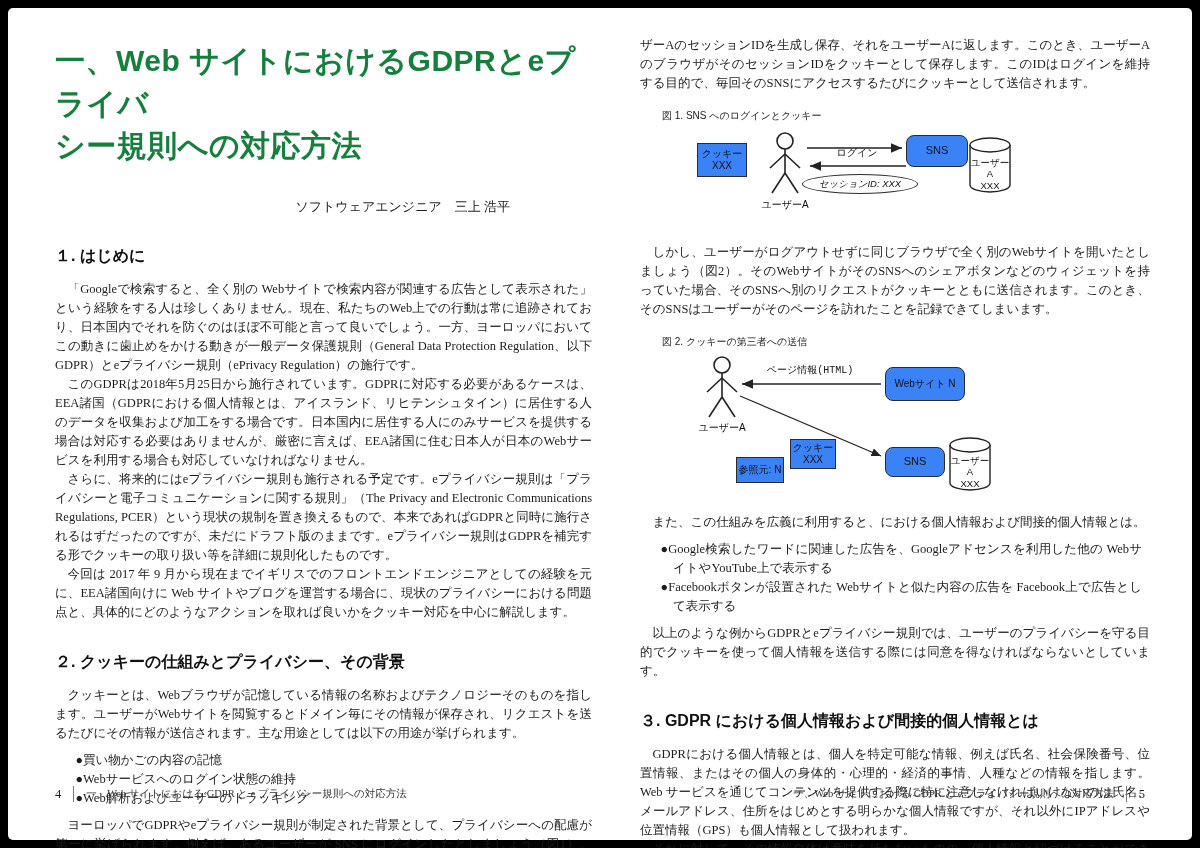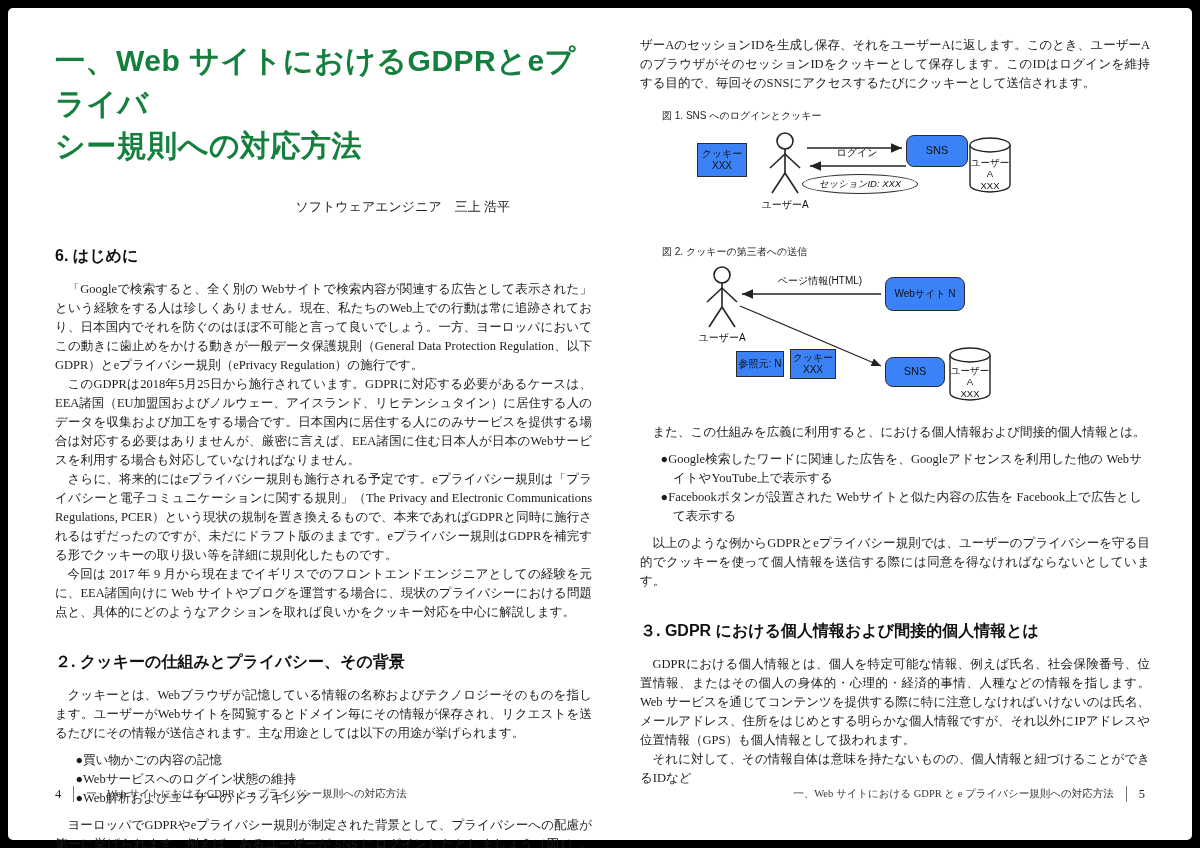--- a/index.html
+++ b/index.html
@@ -76,23 +76,23 @@
 
 <div class="spread">
 
   <div class="col-left">
     <div class="doc-title">
       <div>一、Web サイトにおけるGDPRとeプライバ</div>
       <div>シー規則への対応方法</div>
     </div>
     <div class="author">ソフトウェアエンジニア　三上 浩平</div>
 
-    <div class="sec-head">6. はじめに</div>
+    <div class="sec-head">１. はじめに</div>
     <p class="body-p">「Googleで検索すると、全く別の Webサイトで検索内容が関連する広告として表示された」という経験をする人は珍しくありません。現在、私たちのWeb上での行動は常に追跡されており、日本国内でそれを防ぐのはほぼ不可能と言って良いでしょう。一方、ヨーロッパにおいてこの動きに歯止めをかける動きが一般データ保護規則（General Data Protection Regulation、以下GDPR）とeプライバシー規則（ePrivacy Regulation）の施行です。</p>
-    <p class="body-p">このGDPRは2018年5月25日から施行されています。GDPRに対応する必要があるケースは、EEA諸国（EU加盟国およびノルウェー、アイスランド、リヒテンシュタイン）に居住する人のデータを収集および加工をする場合です。日本国内に居住する人にのみサービスを提供する場合は対応する必要はありませんが、厳密に言えば、EEA諸国に住む日本人が日本のWebサービスを利用する場合も対応していなければなりません。</p>
+    <p class="body-p">このGDPRは2018年5月25日から施行されています。GDPRに対応する必要があるケースは、EEA諸国（GDPRにおける個人情報とは、アイスランド、リヒテンシュタイン）に居住する人のデータを収集および加工をする場合です。日本国内に居住する人にのみサービスを提供する場合は対応する必要はありませんが、厳密に言えば、EEA諸国に住む日本人が日本のWebサービスを利用する場合も対応していなければなりません。</p>
     <p class="body-p">さらに、将来的にはeプライバシー規則も施行される予定です。eプライバシー規則は「プライバシーと電子コミュニケーションに関する規則」（The Privacy and Electronic Communications Regulations, PCER）という現状の規制を置き換えるもので、本来であればGDPRと同時に施行されるはずだったのですが、未だにドラフト版のままです。eプライバシー規則はGDPRを補完する形でクッキーの取り扱い等を詳細に規則化したものです。</p>
     <p class="body-p">今回は 2017 年 9 月から現在までイギリスでのフロントエンドエンジニアとしての経験を元に、EEA諸国向けに Web サイトやブログを運営する場合に、現状のプライバシーにおける問題点と、具体的にどのようなアクションを取れば良いかをクッキー対応を中心に解説します。</p>
 
     <div class="sec-head">２. クッキーの仕組みとプライバシー、その背景</div>
     <p class="body-p">クッキーとは、Webブラウザが記憶している情報の名称およびテクノロジーそのものを指します。ユーザーがWebサイトを閲覧するとドメイン毎にその情報が保存され、リクエストを送るたびにその情報が送信されます。主な用途としては以下の用途が挙げられます。</p>
     <ul class="bullets">
       <li>●買い物かごの内容の記憶</li>
       <li>●Webサービスへのログイン状態の維持</li>
       <li>●Web解析およびユーザーのトラッキング</li>
     </ul>
@@ -139,20 +139,21 @@
       <div class="dbox" style="left:57px;top:16px;width:50px;height:34px;">クッキー
 XXX</div>
       <div class="dlabel" style="left:172px;top:20px;width:90px;">ログイン</div>
       <div class="dbox rbox" style="left:266px;top:8px;width:62px;height:32px;font-size:11px;">SNS</div>
       <div class="ellipse" style="left:162px;top:47px;width:116px;height:20px;">セッションID: XXX</div>
       <div class="dlabel" style="left:115px;top:72px;width:60px;">ユーザーA</div>
       <div class="dlabel" style="left:330px;top:30px;width:40px;font-size:9.5px;">ユーザーA
 XXX</div>
     </div>
 
+    <p class="body-p" style="margin-top:14px;">しかし、ユーザーがログアウトせずに同じブラウザで全く別のWebサイトを開いたとしましょう（図2）。そのWebサイトがそのSNSへのシェアボタンなどのウィジェットを持っていた場合、そのSNSへ別のリクエストがクッキーとともに送信されます。このとき、そのSNSはユーザーがそのページを訪れたことを記録できてしまいます。</p>
 
     <div class="figcap">図 2. クッキーの第三者への送信</div>
 
     <div class="diagram fig2">
       <svg class="lines" width="510" height="148" viewBox="0 0 510 148">
         <defs>
           <marker id="ar2" markerWidth="9" markerHeight="8" refX="8" refY="3.5" orient="auto">
             <path d="M0,0 L8,3.5 L0,7 z" fill="#222"></path>
           </marker>
         </defs>
@@ -169,23 +170,23 @@
         <line x1="241" y1="31" x2="102" y2="31" stroke="#222" stroke-width="1.4" marker-end="url(#ar2)"></line>
 
         <line x1="100" y1="43" x2="241" y2="103" stroke="#222" stroke-width="1.2" marker-end="url(#ar2)"></line>
 
         <g stroke="#222" stroke-width="1.4" fill="#fff">
           <path d="M310,92 L310,130 A20,7 0 0 0 350,130 L350,92"></path>
           <ellipse cx="330" cy="92" rx="20" ry="7"></ellipse>
         </g>
       </svg>
       <div class="dlabel" style="left:52px;top:69px;width:60px;">ユーザーA</div>
-      <div class="dlabel" style="left:120px;top:12px;width:120px;">ページ情報(HTML)</div>
+      <div class="dlabel" style="left:110px;top:12px;width:120px;font-family:Liberation Mono, monospace;">ページ情報(HTML)</div>
       <div class="dbox rbox" style="left:245px;top:14px;width:80px;height:34px;">Webサイト N</div>
-      <div class="dbox" style="left:96px;top:88px;width:48px;height:26px;">参照元: N</div>
+      <div class="dbox" style="left:96px;top:104px;width:48px;height:26px;">参照元: N</div>
       <div class="dbox" style="left:150px;top:86px;width:46px;height:30px;">クッキー
 XXX</div>
       <div class="dbox rbox" style="left:245px;top:94px;width:60px;height:30px;font-size:11px;">SNS</div>
       <div class="dlabel" style="left:310px;top:102px;width:40px;font-size:9.5px;">ユーザーA
 XXX</div>
     </div>
 
     <p class="body-p" style="margin-top:12px;">また、この仕組みを広義に利用すると、における個人情報および間接的個人情報とは。</p>
     <ul class="bullets">
       <li>●Google検索したワードに関連した広告を、Googleアドセンスを利用した他の WebサイトやYouTube上で表示する</li>

